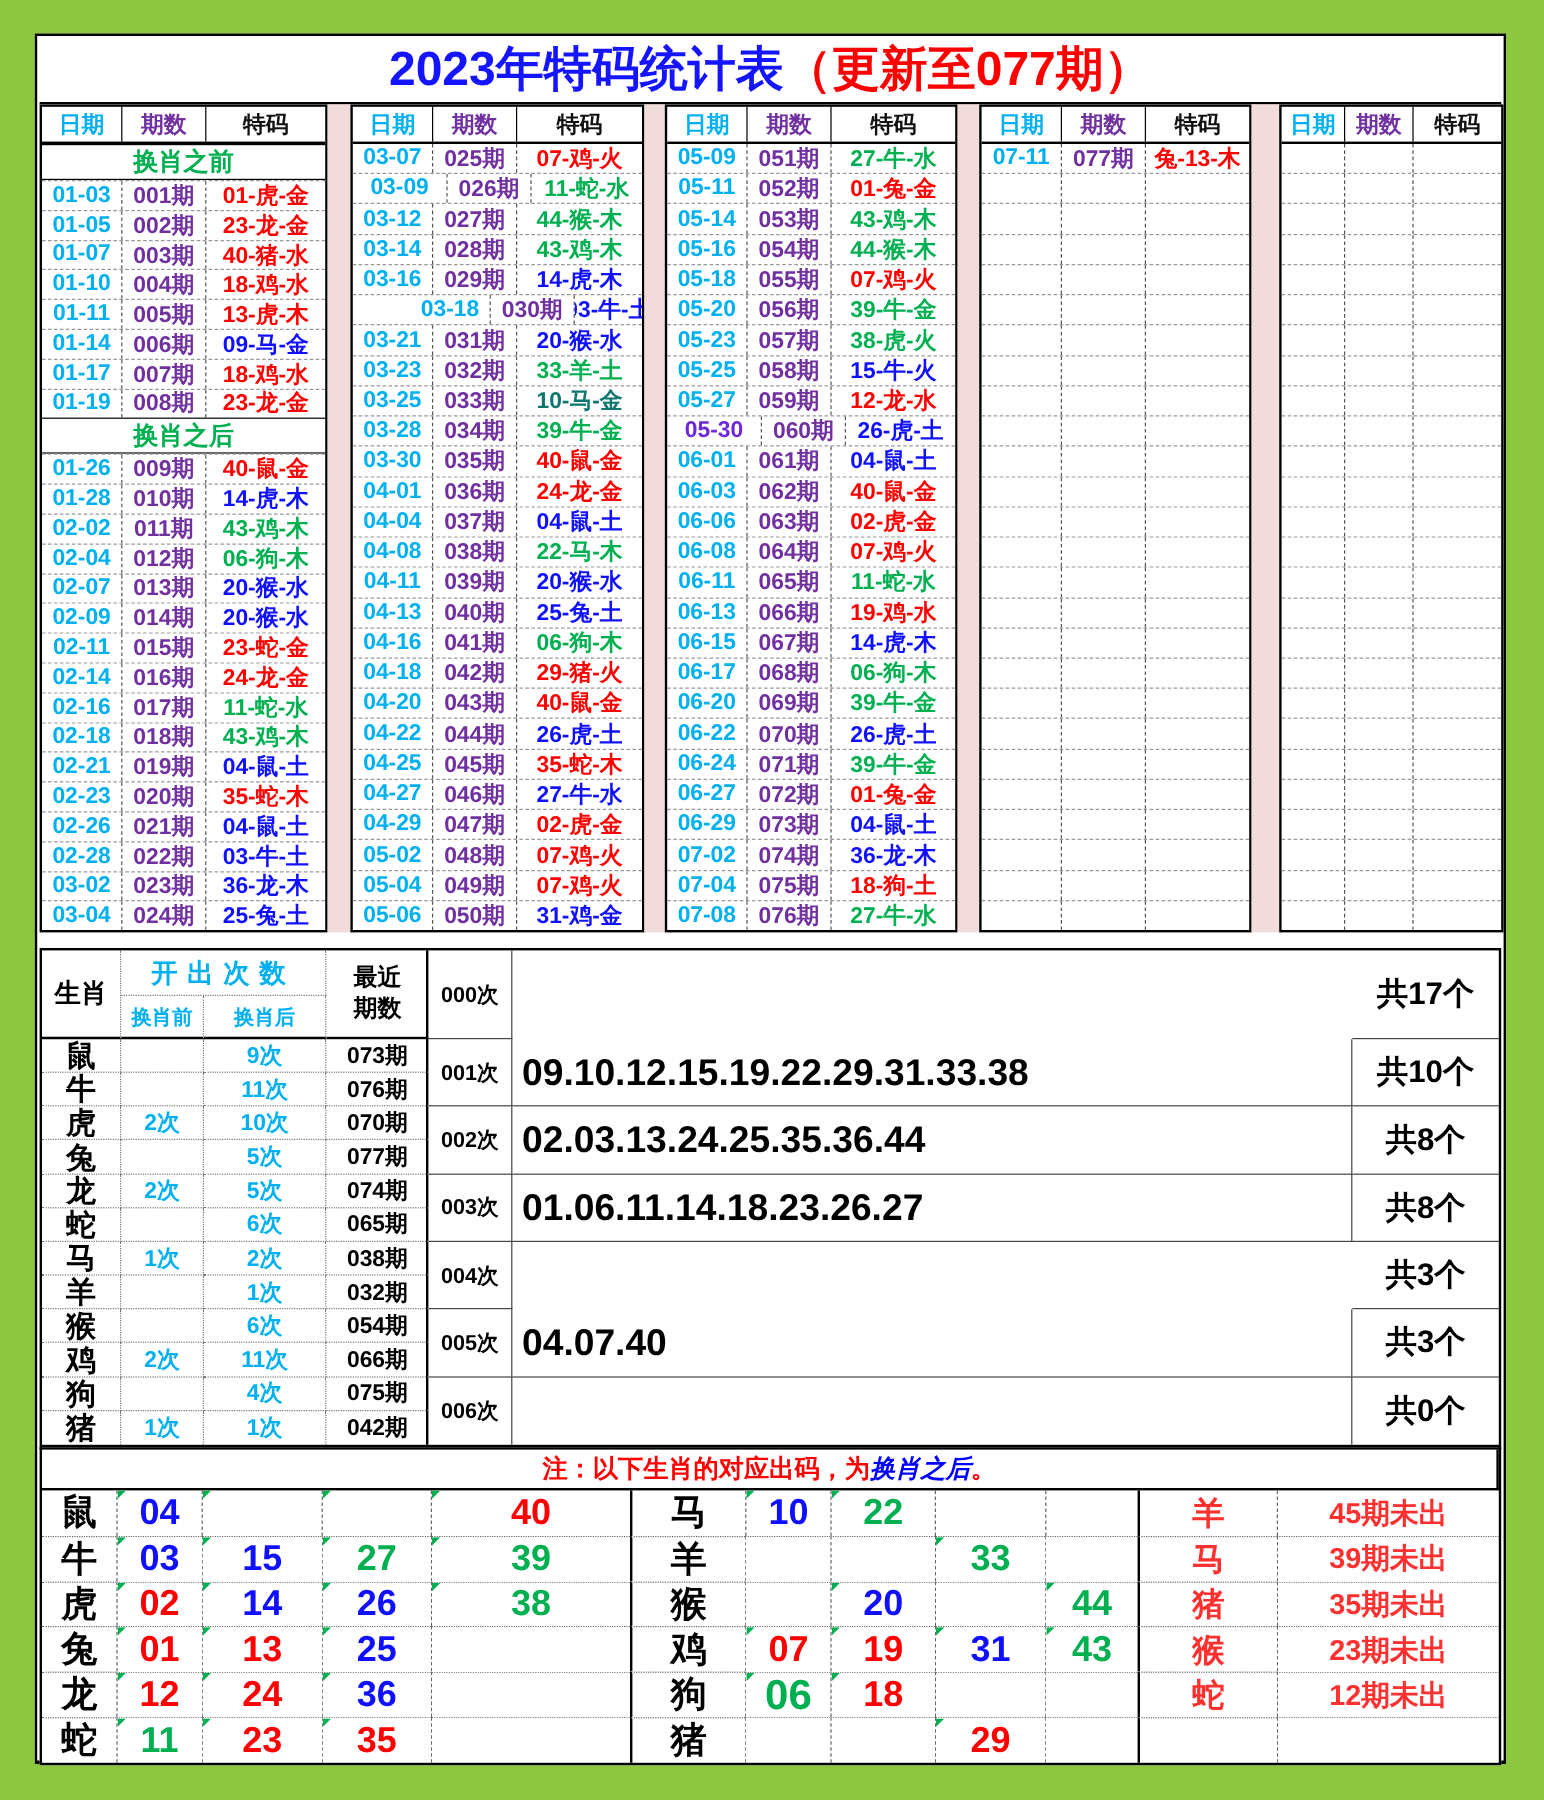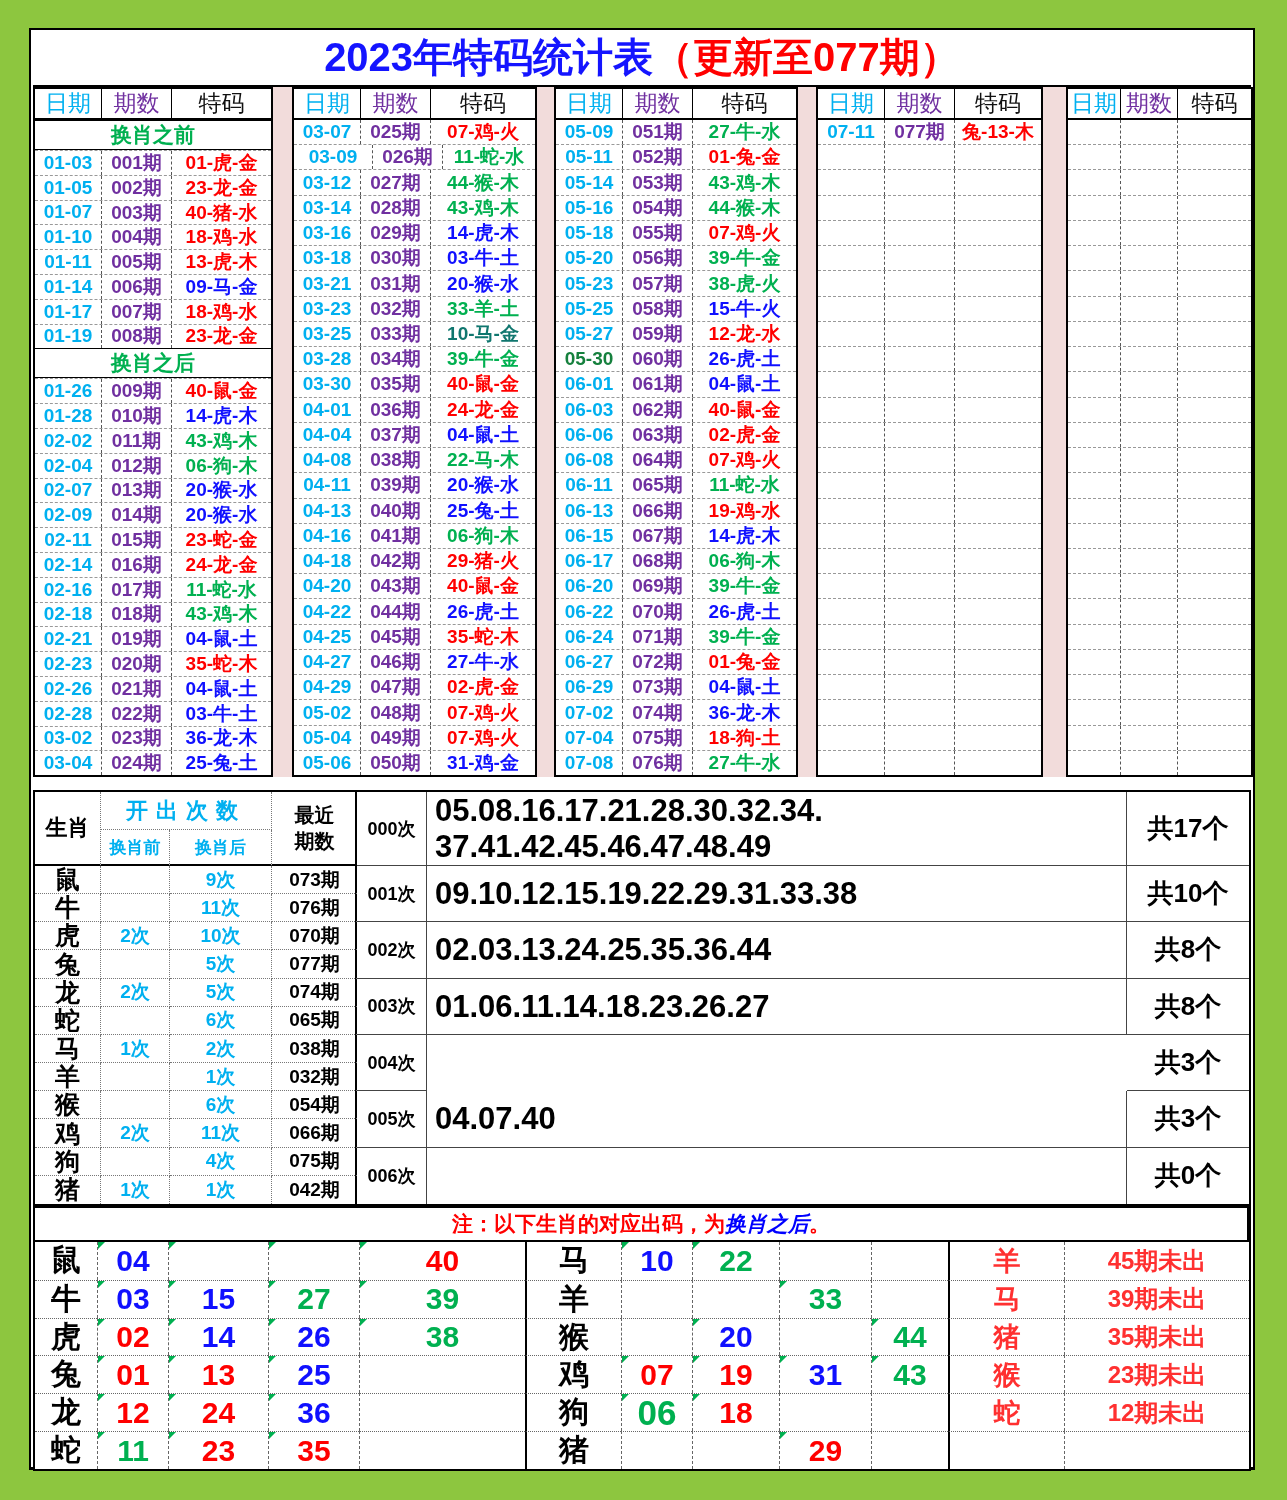--- a/index.html
+++ b/index.html
@@ -8,21 +8,21 @@
   #content{position:absolute;left:29px;top:28px;width:1226px;height:1442px;background:#fff;
            border-top:2px solid #000;border-left:2px solid #000;border-right:2px solid #000;border-bottom:3px solid #000;box-sizing:border-box;}
   
   #title-box{position:absolute;left:2px;top:0;width:1218px;height:55px;border-bottom:2px solid #000;
              display:flex;align-items:center;justify-content:center;font-size:40px;font-weight:bold;white-space:nowrap;}
   
   #groups{position:absolute;left:2px;top:57px;width:1220px;height:690px;display:flex;}
   .pink{height:690px;background:#f2dcdb;}
   .group{border:2px solid #000;background:#fff;display:flex;flex-direction:column;box-sizing:border-box;height:690px;}
   .ghead{display:flex;height:29px;border-bottom:2px solid #000;flex:0 0 29px;}
-  .ghead .hc{display:flex;align-items:center;justify-content:center;font-size:23px;font-weight:normal;box-sizing:border-box;}
+  .ghead .hc{display:flex;align-items:center;justify-content:center;font-size:19px;font-weight:bold;box-sizing:border-box;}
   .grow{flex:1 1 0;display:flex;min-height:0;}
   .cell{display:flex;align-items:center;justify-content:center;font-size:19px;font-weight:bold;box-sizing:border-box;overflow:hidden;white-space:nowrap;}
   .sec-row{flex:1 1 0;display:flex;align-items:center;justify-content:center;font-size:21px;font-weight:bold;
            border-top:1px solid #000;border-bottom:1px solid #000;}
   
   #mid{position:absolute;left:2px;top:760px;width:1218px;height:416px;border:2px solid #000;box-sizing:border-box;display:flex;background:#fff;}
   #left-stats{width:322px;flex:0 0 322px;border-right:2px solid #000;box-sizing:border-box;display:grid;
               grid-template-columns:66px 69px 102px 85px;grid-template-rows:38px 36px repeat(12,1fr);}
   #right-stats{flex:1;display:grid;grid-template-columns:70px 1fr 122px;grid-template-rows:74px repeat(6,1fr);}
   .ls{display:flex;align-items:center;justify-content:center;box-sizing:border-box;overflow:hidden;white-space:nowrap;}
@@ -201,21 +201,21 @@
           <div class="grow" style="border-top: 1px dashed rgb(153, 153, 153);">
             <div class="cell" style="width: 67px; border-right: 1px dashed rgb(85, 85, 85); color: rgb(0, 176, 240);">03-14</div>
             <div class="cell" style="width: 70px; border-right: 1px dashed rgb(85, 85, 85); color: rgb(112, 48, 160);">028期</div>
             <div class="cell" style="flex: 1 1 0%; color: rgb(0, 176, 80);">43-鸡-木</div>
           </div>
           <div class="grow" style="border-top: 1px dashed rgb(153, 153, 153);">
             <div class="cell" style="width: 67px; border-right: 1px dashed rgb(85, 85, 85); color: rgb(0, 176, 240);">03-16</div>
             <div class="cell" style="width: 70px; border-right: 1px dashed rgb(85, 85, 85); color: rgb(112, 48, 160);">029期</div>
             <div class="cell" style="flex: 1 1 0%; color: rgb(16, 16, 255);">14-虎-木</div>
           </div>
-          <div class="grow" style="border-top: 1px dashed rgb(153, 153, 153);">
+          <div class="grow" style="border-top: 1px dashed rgb(153, 153, 153); padding-left: 48px;">
             <div class="cell" style="width: 67px; border-right: 1px dashed rgb(85, 85, 85); color: rgb(0, 176, 240);">03-18</div>
             <div class="cell" style="width: 70px; border-right: 1px dashed rgb(85, 85, 85); color: rgb(112, 48, 160);">030期</div>
             <div class="cell" style="flex: 1 1 0%; color: rgb(16, 16, 255);">03-牛-土</div>
           </div>
           <div class="grow" style="border-top: 1px dashed rgb(153, 153, 153);">
             <div class="cell" style="width: 67px; border-right: 1px dashed rgb(85, 85, 85); color: rgb(0, 176, 240);">03-21</div>
             <div class="cell" style="width: 70px; border-right: 1px dashed rgb(85, 85, 85); color: rgb(112, 48, 160);">031期</div>
             <div class="cell" style="flex: 1 1 0%; color: rgb(16, 16, 255);">20-猴-水</div>
           </div>
           <div class="grow" style="border-top: 1px dashed rgb(153, 153, 153);">
@@ -360,21 +360,21 @@
             <div class="cell" style="width: 67px; border-right: 1px dashed rgb(85, 85, 85); color: rgb(0, 176, 240);">05-25</div>
             <div class="cell" style="width: 70px; border-right: 1px dashed rgb(85, 85, 85); color: rgb(112, 48, 160);">058期</div>
             <div class="cell" style="flex: 1 1 0%; color: rgb(16, 16, 255);">15-牛-火</div>
           </div>
           <div class="grow" style="border-top: 1px dashed rgb(153, 153, 153);">
             <div class="cell" style="width: 67px; border-right: 1px dashed rgb(85, 85, 85); color: rgb(0, 176, 240);">05-27</div>
             <div class="cell" style="width: 70px; border-right: 1px dashed rgb(85, 85, 85); color: rgb(112, 48, 160);">059期</div>
             <div class="cell" style="flex: 1 1 0%; color: rgb(255, 0, 0);">12-龙-水</div>
           </div>
           <div class="grow" style="border-top: 1px dashed rgb(153, 153, 153);">
-            <div class="cell" style="width: 67px; border-right: 1px dashed rgb(85, 85, 85); color: #15803d;">05-30</div>
+            <div class="cell" style="width: 79px; border-right: 1px dashed rgb(85, 85, 85); color: #6d28d9;">05-30</div>
             <div class="cell" style="width: 70px; border-right: 1px dashed rgb(85, 85, 85); color: rgb(112, 48, 160);">060期</div>
             <div class="cell" style="flex: 1 1 0%; color: rgb(16, 16, 255);">26-虎-土</div>
           </div>
           <div class="grow" style="border-top: 1px dashed rgb(153, 153, 153);">
             <div class="cell" style="width: 67px; border-right: 1px dashed rgb(85, 85, 85); color: rgb(0, 176, 240);">06-01</div>
             <div class="cell" style="width: 70px; border-right: 1px dashed rgb(85, 85, 85); color: rgb(112, 48, 160);">061期</div>
             <div class="cell" style="flex: 1 1 0%; color: rgb(16, 16, 255);">04-鼠-土</div>
           </div>
           <div class="grow" style="border-top: 1px dashed rgb(153, 153, 153);">
             <div class="cell" style="width: 67px; border-right: 1px dashed rgb(85, 85, 85); color: rgb(0, 176, 240);">06-03</div>
@@ -783,24 +783,20 @@
           <div class="ls" style="grid-area: 13 / 2; border-right: 1px dotted rgb(119, 119, 119); border-bottom: 1px dotted rgb(119, 119, 119); font-size: 19px; font-weight: bold; color: rgb(0, 176, 240);"></div>
           <div class="ls" style="grid-area: 13 / 3; border-right: 1px dotted rgb(119, 119, 119); border-bottom: 1px dotted rgb(119, 119, 119); font-size: 19px; font-weight: bold; color: rgb(0, 176, 240);">4次</div>
           <div class="ls" style="grid-area: 13 / 4; border-bottom: 1px dotted rgb(119, 119, 119); font-size: 19px; font-weight: bold;">075期</div>
           <div class="ls" style="grid-area: 14 / 1; border-right: 1px dotted rgb(119, 119, 119); font-size: 25px; font-weight: bold;">猪</div>
           <div class="ls" style="grid-area: 14 / 2; border-right: 1px dotted rgb(119, 119, 119); font-size: 19px; font-weight: bold; color: rgb(0, 176, 240);">1次</div>
           <div class="ls" style="grid-area: 14 / 3; border-right: 1px dotted rgb(119, 119, 119); font-size: 19px; font-weight: bold; color: rgb(0, 176, 240);">1次</div>
           <div class="ls" style="grid-area: 14 / 4; font-size: 19px; font-weight: bold;">042期</div>
         </div>
       <div id="right-stats">
           <div class="rs" style="grid-area: 1 / 1; border-right: 1px solid rgb(68, 68, 68); border-bottom: 1px solid rgb(68, 68, 68); justify-content: center; font-size: 18px; font-weight: bold;">000次</div>
-          <div class="rs" style="grid-area: 1 / 2; border-right: 1px solid rgb(68, 68, 68); border-bottom: 1px solid rgb(68, 68, 68); padding-left: 8px; font-size: 31px; font-weight: bold; flex-direction: column; align-items: flex-start; justify-content: center; line-height: 1.15;">
-            <div>05.08.16.17.21.28.30.32.34.</div>
-            <div>37.41.42.45.46.47.48.49</div>
-          </div>
           <div class="rs" style="grid-area: 1 / 3; border-bottom: 1px solid rgb(68, 68, 68); justify-content: center; font-size: 26px; font-weight: bold;">共17个</div>
           <div class="rs" style="grid-area: 2 / 1; border-right: 1px solid rgb(68, 68, 68); border-bottom: 1px solid rgb(68, 68, 68); justify-content: center; font-size: 18px; font-weight: bold;">001次</div>
           <div class="rs" style="grid-area: 2 / 2; border-right: 1px solid rgb(68, 68, 68); border-bottom: 1px solid rgb(68, 68, 68); padding-left: 8px; font-size: 31px; font-weight: bold; flex-direction: column; align-items: flex-start; justify-content: center; line-height: 1.15;">
             <div>09.10.12.15.19.22.29.31.33.38</div>
           </div>
           <div class="rs" style="grid-area: 2 / 3; border-bottom: 1px solid rgb(68, 68, 68); justify-content: center; font-size: 26px; font-weight: bold;">共10个</div>
           <div class="rs" style="grid-area: 3 / 1; border-right: 1px solid rgb(68, 68, 68); border-bottom: 1px solid rgb(68, 68, 68); justify-content: center; font-size: 18px; font-weight: bold;">002次</div>
           <div class="rs" style="grid-area: 3 / 2; border-right: 1px solid rgb(68, 68, 68); border-bottom: 1px solid rgb(68, 68, 68); padding-left: 8px; font-size: 31px; font-weight: bold; flex-direction: column; align-items: flex-start; justify-content: center; line-height: 1.15;">
             <div>02.03.13.24.25.35.36.44</div>
           </div>

